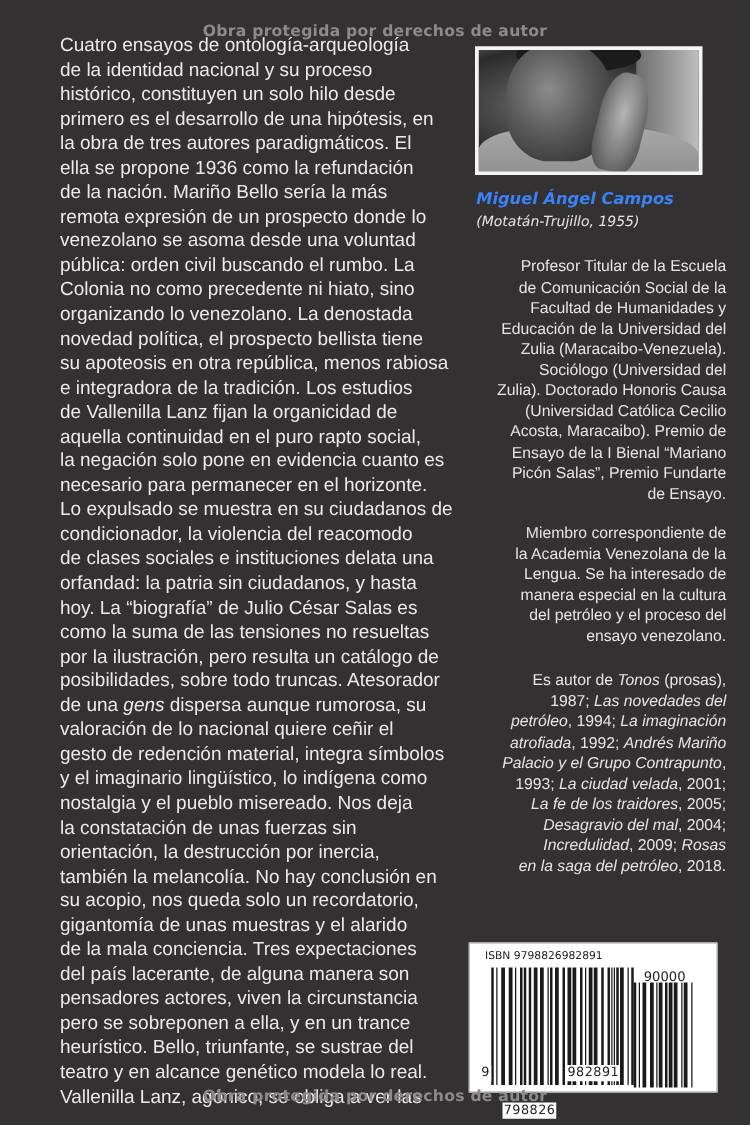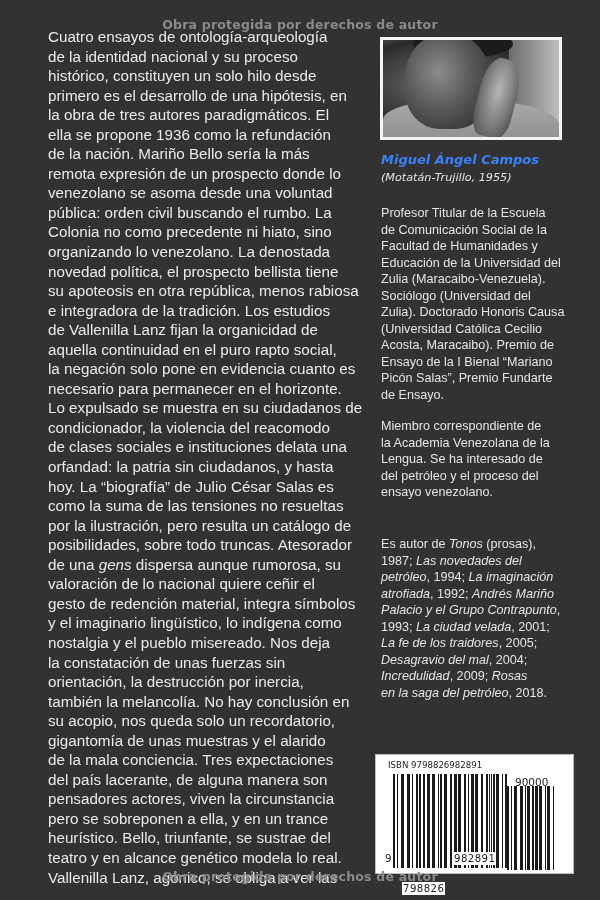--- a/index.html
+++ b/index.html
@@ -62,21 +62,21 @@
     font-size: 13px; color: #3b82f6; white-space: nowrap;
   }
   .author-origin {
     position: absolute; left: 381px; top: 171px;
     font-family: "DejaVu Sans", sans-serif; font-style: italic;
     font-size: 11.2px; color: #e6e4e4; white-space: nowrap;
   }
   .bio {
     position: absolute; left: 381px; width: 200px;
     font-family: "Liberation Sans", sans-serif;
-    font-size: 12.6px; line-height: 16.55px; color: #e6e4e4;
+    font-size: 12.6px; line-height: 16.55px; color: #e6e4e4; text-align: right;
   }
   .bio .line { display: block; white-space: nowrap; }
   .bio-1 { top: 205px; }
   .bio-2 { top: 418px; }
   .bio-3 { top: 503px; margin-top: 33px; }
   .barcode-box {
     position: absolute; left: 375px; top: 754px; width: 199px; height: 120px;
     background: #ffffff; border: 1px solid #bdbdbd; box-sizing: border-box;
   }
   .isbn-label {
@@ -180,20 +180,21 @@
     <span class="line">(Universidad Católica Cecilio</span>
     <span class="line">Acosta, Maracaibo). Premio de</span>
     <span class="line">Ensayo de la I Bienal “Mariano</span>
     <span class="line">Picón Salas”, Premio Fundarte</span>
     <span class="line">de Ensayo.</span>
   </div>
 <div class="bio bio-2" id="bio2">
     <span class="line">Miembro correspondiente de</span>
     <span class="line">la Academia Venezolana de la</span>
     <span class="line">Lengua. Se ha interesado de</span>
+    <span class="line">manera especial en la cultura</span>
     <span class="line">del petróleo y el proceso del</span>
     <span class="line">ensayo venezolano.</span>
   </div>
 <div class="bio bio-3" id="bio3">
     <span class="line"><span>Es autor de </span><i>Tonos</i><span> (prosas),</span></span>
     <span class="line"><span>1987; </span><i>Las novedades del</i></span>
     <span class="line"><i>petróleo</i><span>, 1994; </span><i>La imaginación</i></span>
     <span class="line"><i>atrofiada</i><span>, 1992; </span><i>Andrés Mariño</i></span>
     <span class="line"><i>Palacio y el Grupo Contrapunto</i><span>,</span></span>
     <span class="line"><span>1993; </span><i>La ciudad velada</i><span>, 2001;</span></span>

